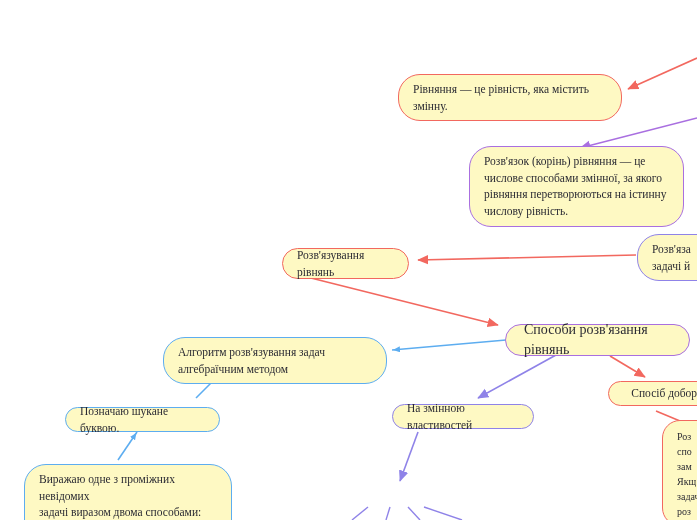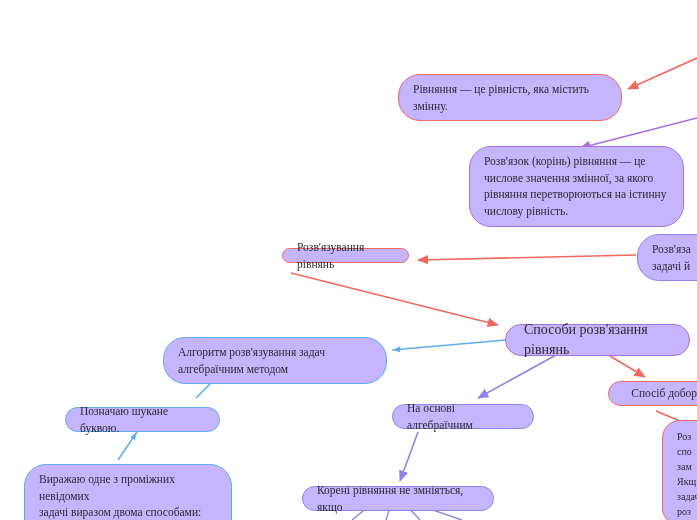--- a/index.html
+++ b/index.html
@@ -8,21 +8,21 @@
     background:#ffffff;
     font-family:"Liberation Serif", serif;
     overflow:hidden;
     position:relative;
   }
   #canvas{position:absolute;left:0;top:0;width:697px;height:520px;overflow:hidden;}
   svg#links{position:absolute;left:0;top:0;width:697px;height:520px;pointer-events:none;}
   .node{
     position:absolute;
     box-sizing:border-box;
-    background:#c4b5fd;
+    background:#fef9c3;
     border:1.4px solid #888;
     border-radius:22px;
     display:flex;
     align-items:center;
     padding:6px 14px;
     color:#2b2b33;
     font-size:11.5px;
     line-height:1.45;
     white-space:pre-line;
     z-index:2;
@@ -87,26 +87,26 @@
     <path d="M656,411 L680,421" stroke="#f2685f" stroke-width="1.6" fill="none"></path>
   </svg>
 
   <div class="node red" style="left:398px;top:74px;width:224px;">
     <span>Рівняння — це рівність, яка містить
 змінну.</span>
   </div>
 
   <div class="node purple" style="left:469px;top:146px;width:215px;">
     <span>Розв'язок (корінь) рівняння — це
-числове значення змінної, за якого
+числове способами змінної, за якого
 рівняння перетворюються на істинну
 числову рівність.</span>
   </div>
 
-  <div class="node red" style="left:282px;top:248px;width:127px;height:15px;justify-content:center;">
+  <div class="node red" style="left:282px;top:248px;width:127px;height:31px;justify-content:center;">
     <span>Розв'язування рівнянь</span>
   </div>
 
   <div class="node violet" style="left:637px;top:234px;width:110px;">
     <span>Розв'яза
 задачі й</span>
   </div>
 
   <div class="node blue" style="left:163px;top:337px;width:224px;">
     <span>Алгоритм розв'язування задач
@@ -121,26 +121,23 @@
     <span>Позначаю шукане буквою.</span>
   </div>
 
   <div class="node blue" style="left:24px;top:464px;width:208px;">
     <span>Виражаю одне з проміжних невідомих
 задачі виразом двома способами:
 числовим виразом і виразом зі змінною.</span>
   </div>
 
   <div class="node violet" style="left:392px;top:404px;width:142px;height:25px;justify-content:center;">
-    <span>На основі алгебраїчним</span>
+    <span>На змінною властивостей</span>
   </div>
 
-  <div class="node violet" style="left:302px;top:486px;width:192px;height:25px;justify-content:center;">
-    <span>Корені рівняння не змніяться, якщо</span>
-  </div>
 
   <div class="node red" style="left:608px;top:381px;width:118px;height:25px;justify-content:center;">
     <span>Спосіб добору</span>
   </div>
 
   <div class="node red" style="left:662px;top:420px;width:120px;border-radius:18px;font-size:10px;line-height:1.5;align-items:flex-start;padding-top:8px;">
     <span>Роз
 спо
 зам
 Якщ

